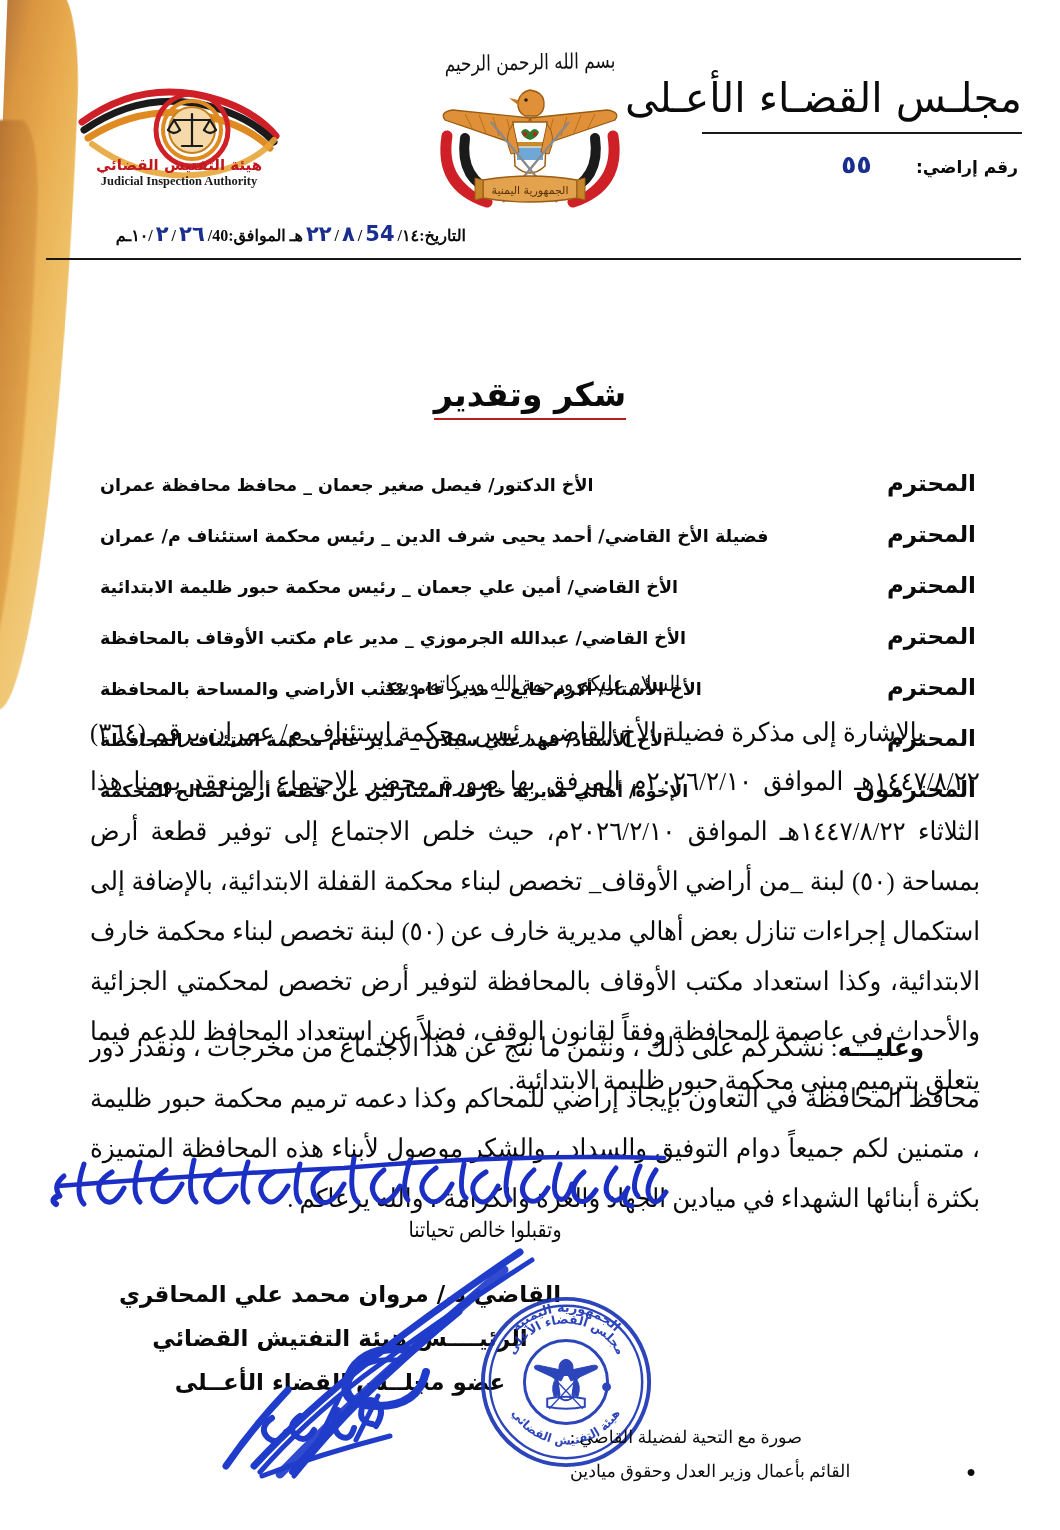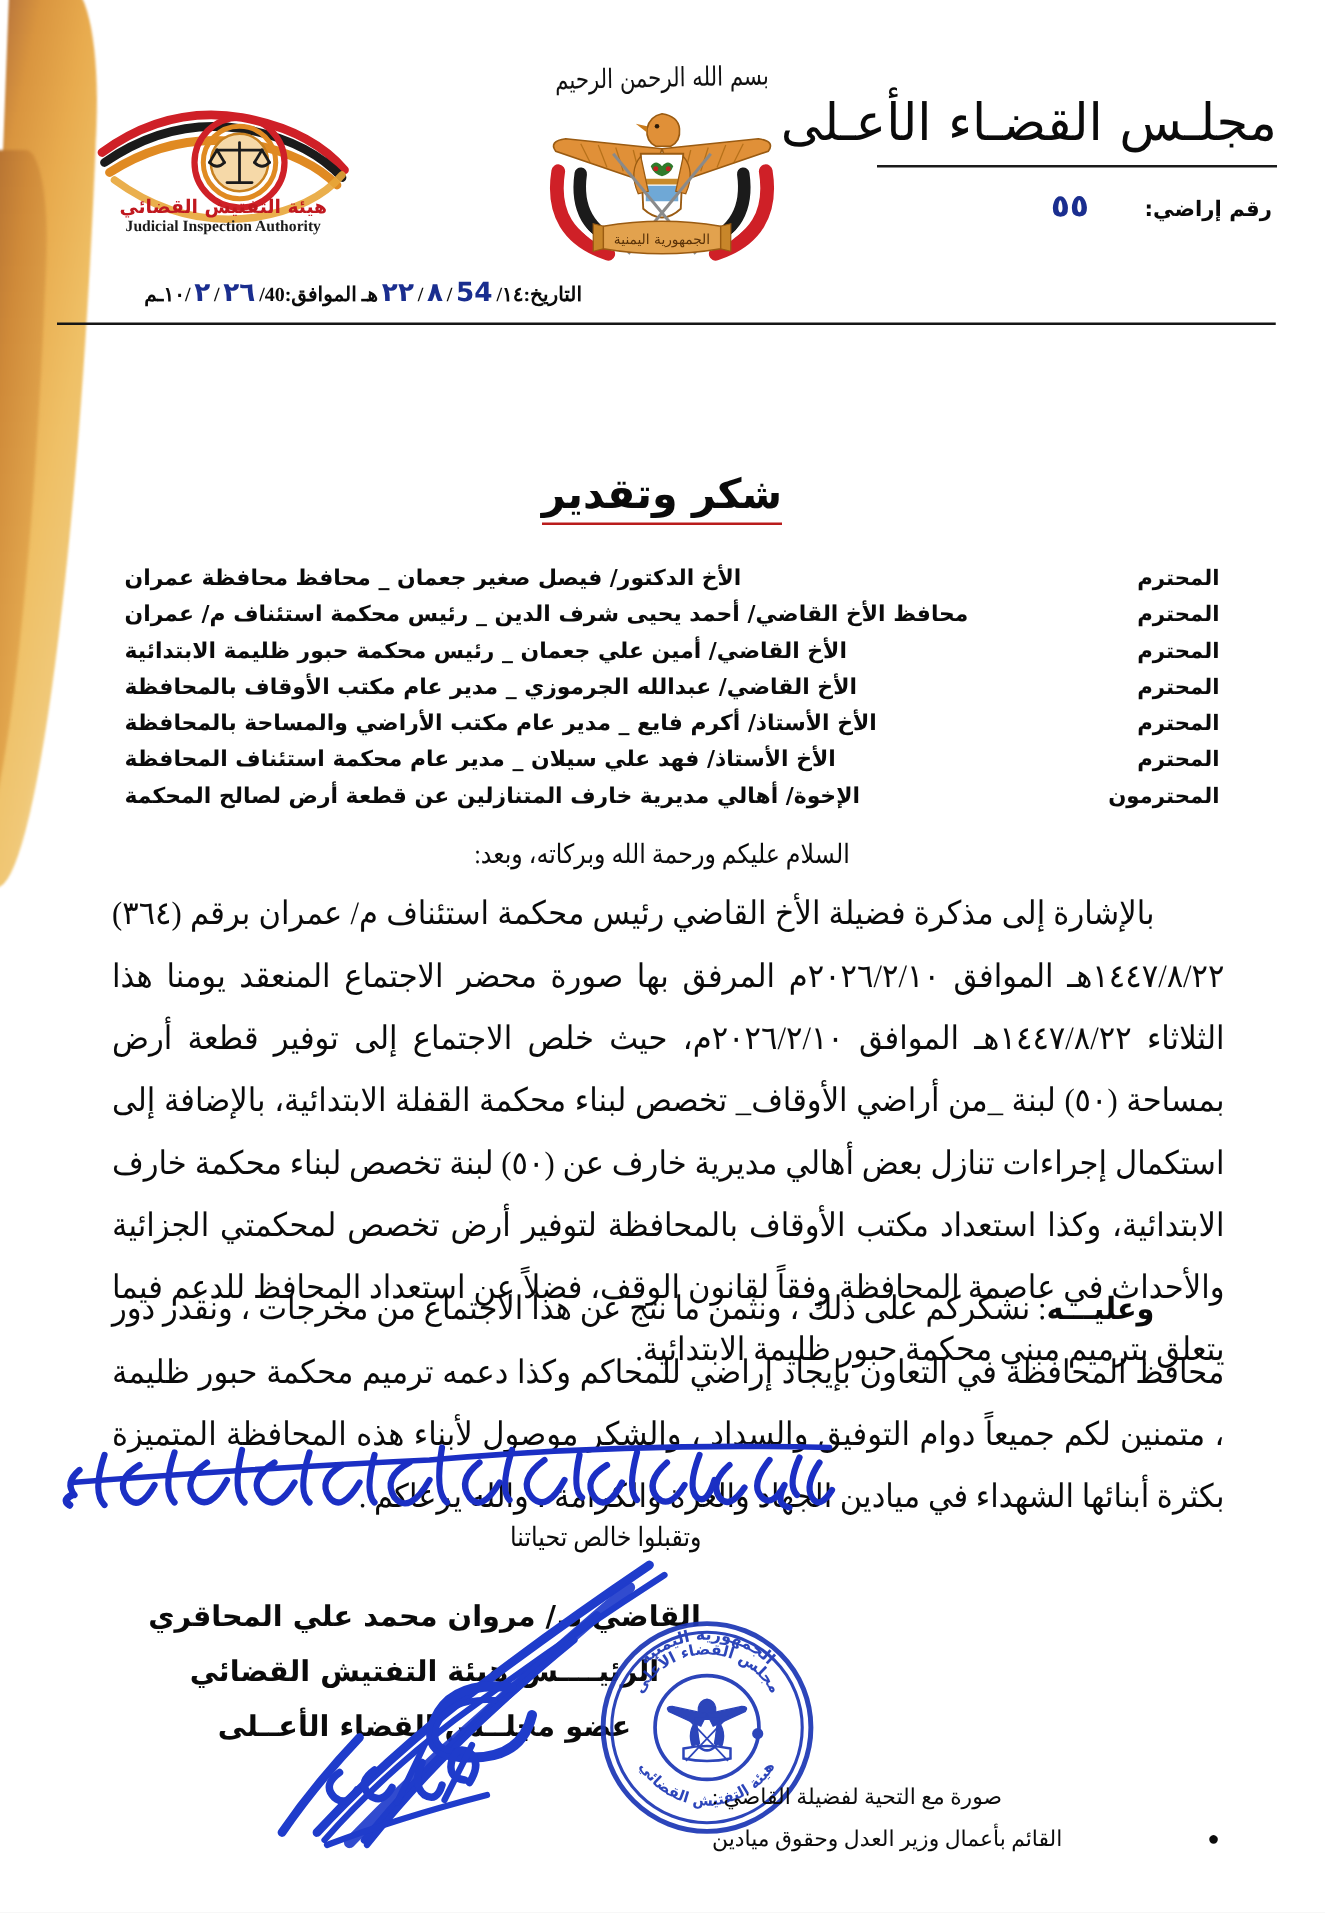--- a/index.html
+++ b/index.html
@@ -190,25 +190,26 @@
     align-items: baseline;
     justify-content: space-between;
     font-family: "DejaVu Sans", "Liberation Sans", sans-serif;
     font-size: 17.5px;
     font-weight: bold;
     line-height: 26px;
     margin-bottom: 3px;
     white-space: nowrap;
   }
   .rec-honor {
-    font-size: 17px;
+    font-size: 23px;
     font-weight: bold;
     min-width: 110px;
     text-align: right;
     padding-right: 24px;
+    margin-top: 20px;
   }
   .rec-name { flex: 1; text-align: left; }
 
   
   .salutation {
     position: absolute;
     top: 672px;
     left: 0;
     right: 0;
     text-align: center;
@@ -422,21 +423,21 @@
     <span>شكر وتقدير</span>
   </div>
 
   <div class="recipients">
     <div class="rec-row">
       <span class="rec-honor">المحترم</span>
       <span class="rec-name">الأخ الدكتور/ فيصل صغير جعمان _ محافظ محافظة عمران</span>
     </div>
     <div class="rec-row">
       <span class="rec-honor">المحترم</span>
-      <span class="rec-name">محافظ الأخ القاضي/ أحمد يحيى شرف الدين _ رئيس محكمة استئناف م/ عمران</span>
+      <span class="rec-name">فضيلة الأخ القاضي/ أحمد يحيى شرف الدين _ رئيس محكمة استئناف م/ عمران</span>
     </div>
     <div class="rec-row">
       <span class="rec-honor">المحترم</span>
       <span class="rec-name">الأخ القاضي/ أمين علي جعمان _ رئيس محكمة حبور ظليمة الابتدائية</span>
     </div>
     <div class="rec-row">
       <span class="rec-honor">المحترم</span>
       <span class="rec-name">الأخ القاضي/ عبدالله الجرموزي _ مدير عام مكتب الأوقاف بالمحافظة</span>
     </div>
     <div class="rec-row">

